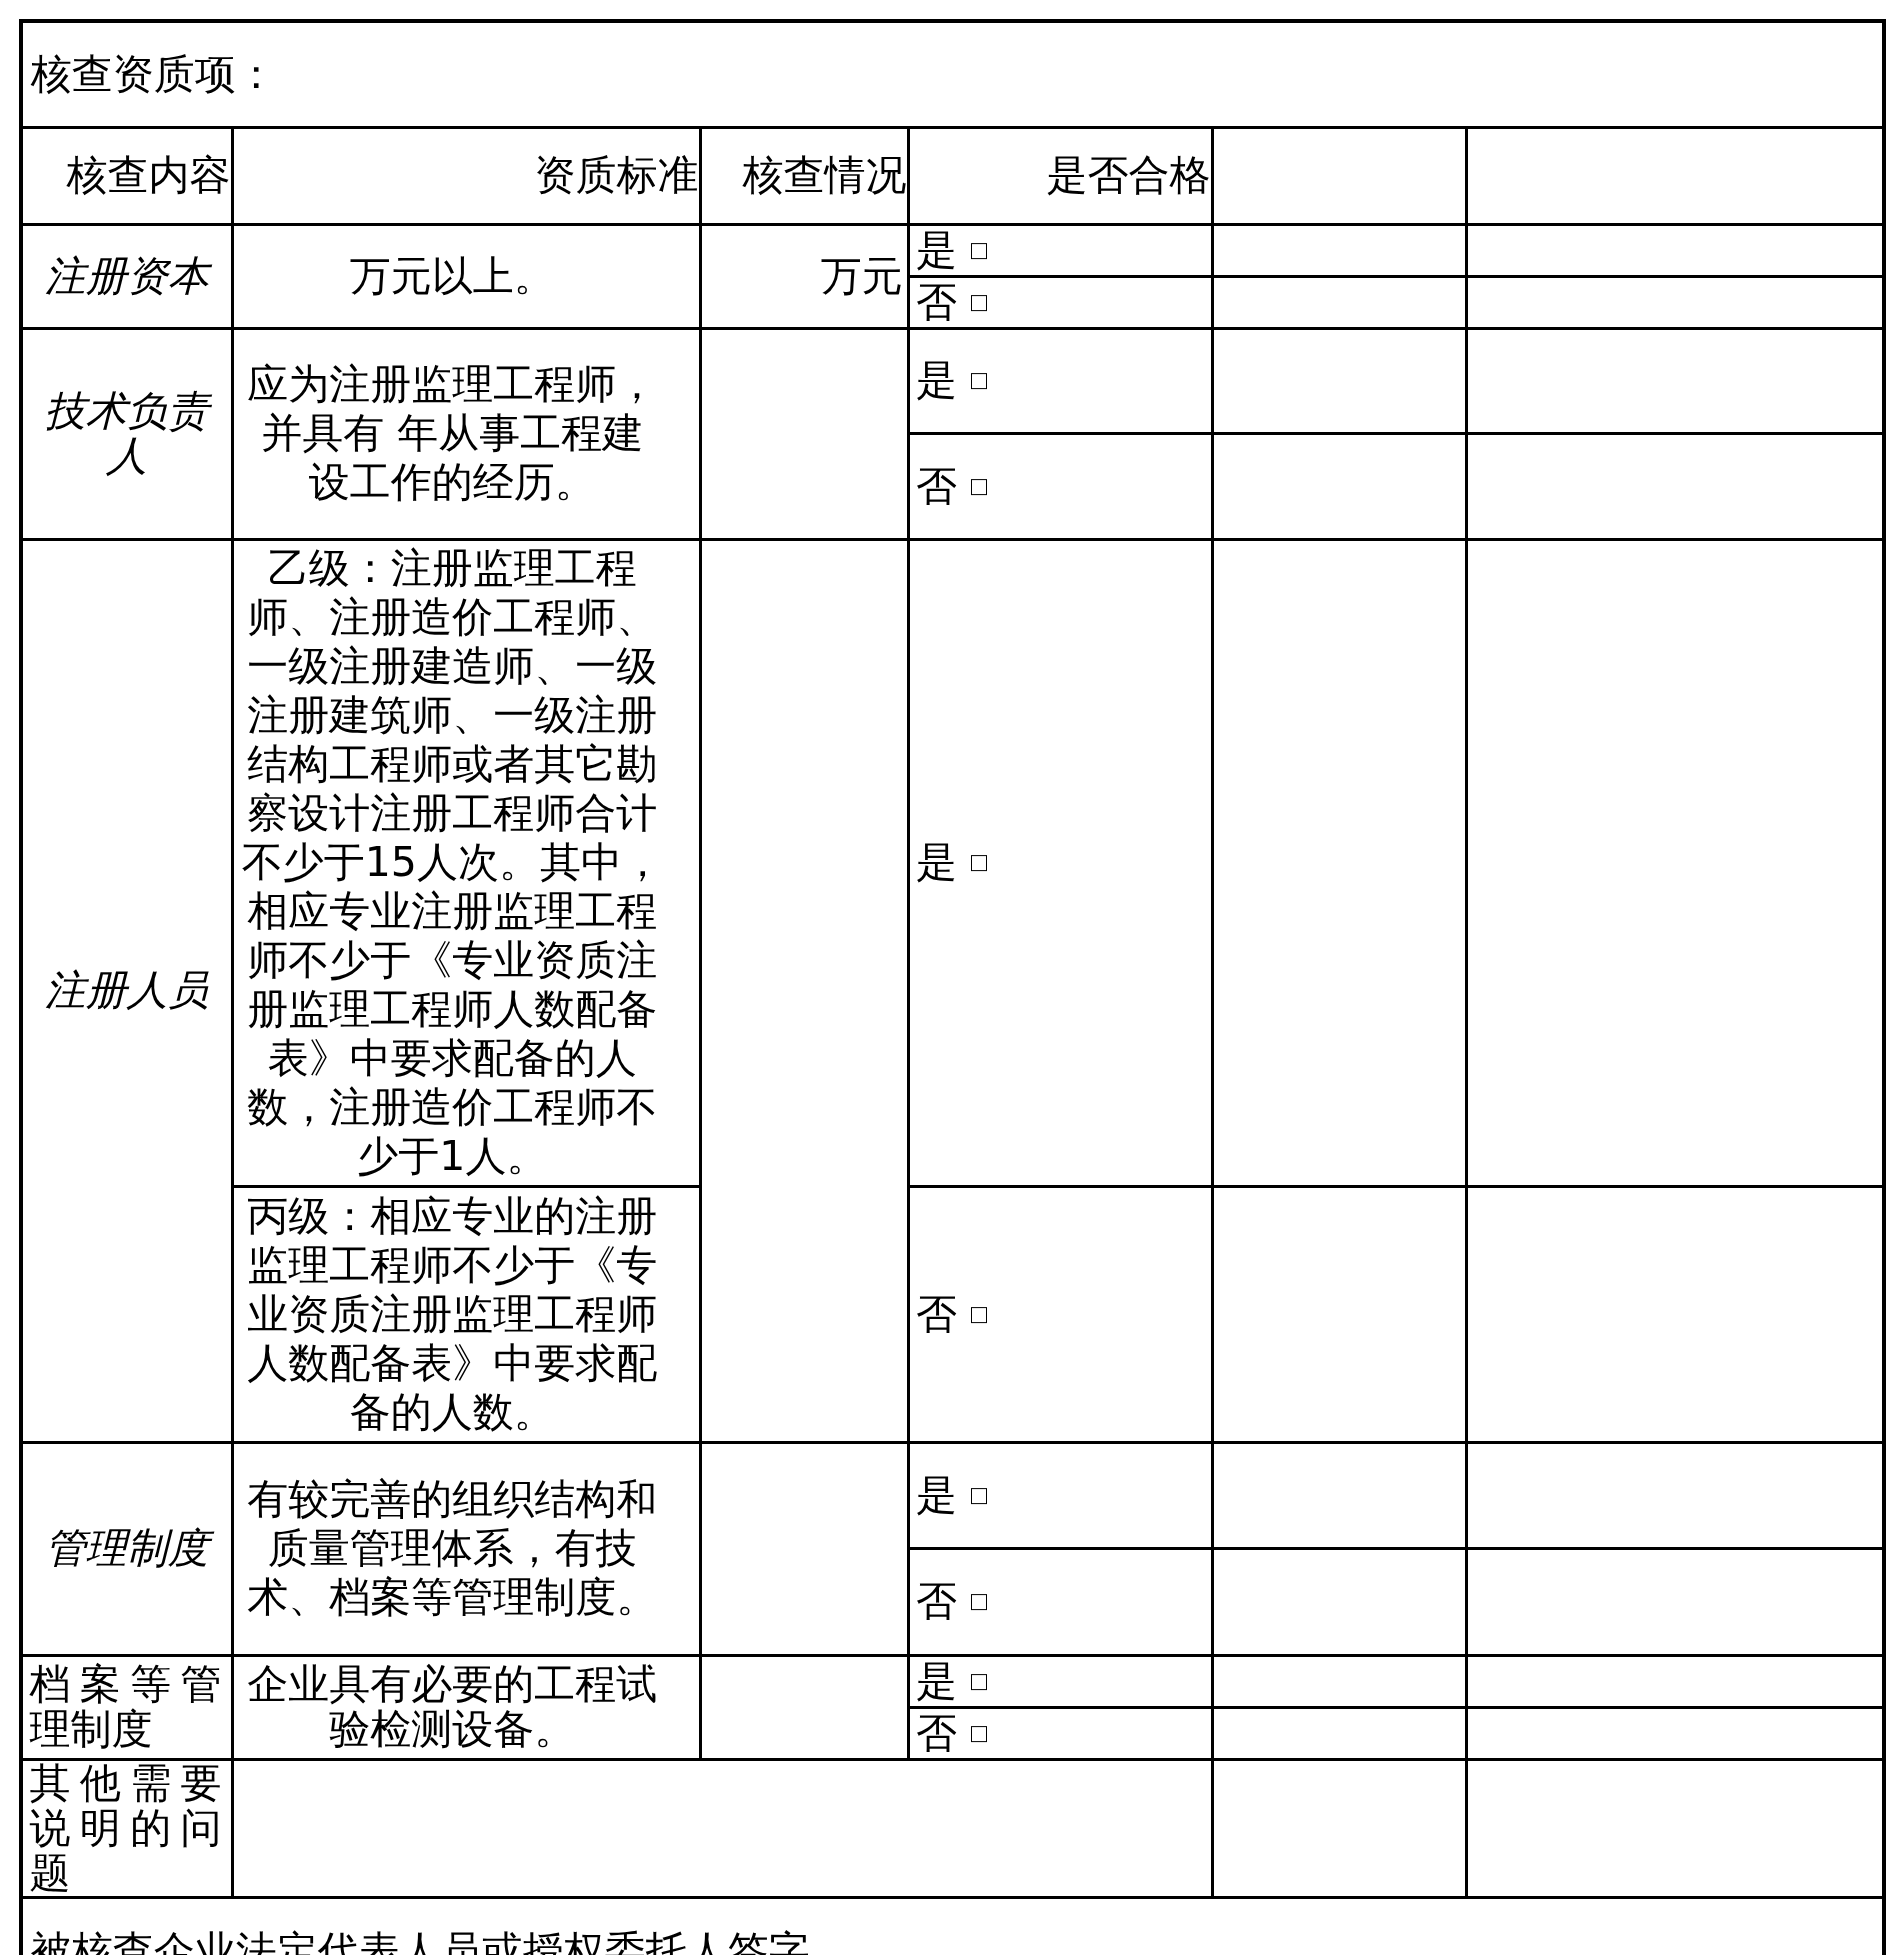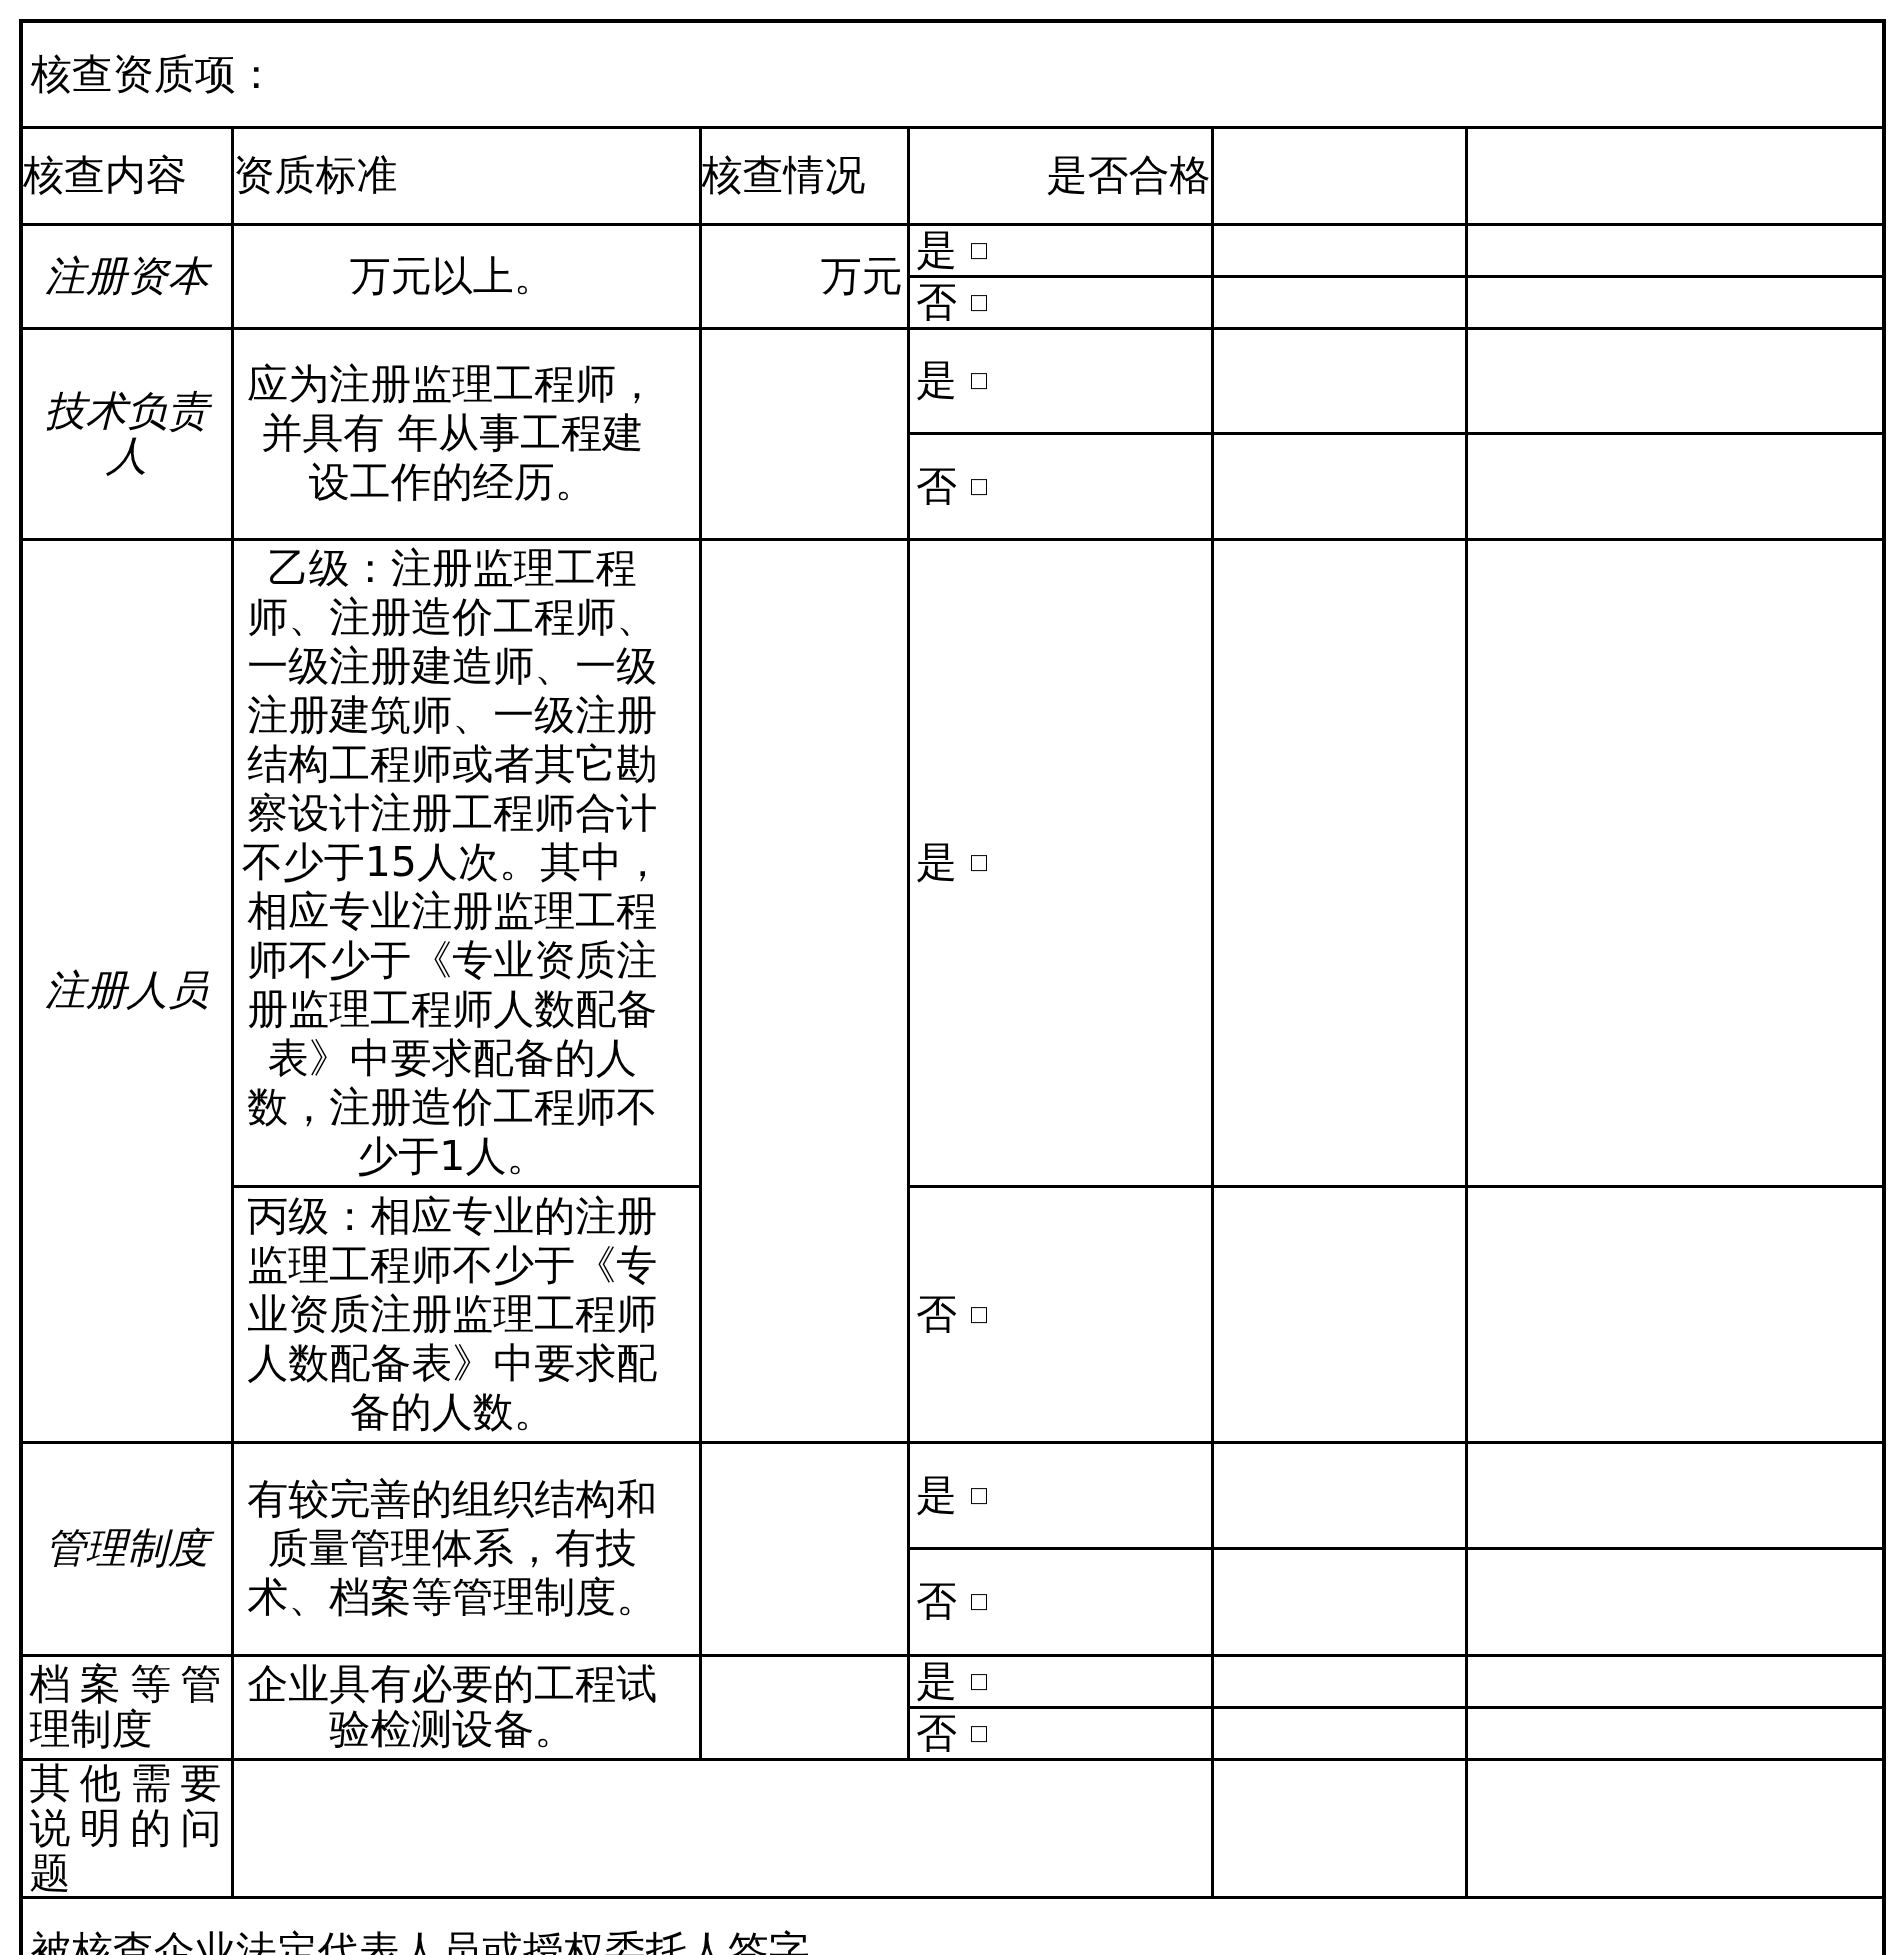--- a/index.html
+++ b/index.html
@@ -29,21 +29,21 @@
   tr.h1a { height: 47px; }  tr.h1b { height: 47px; }
   tr.h2a { height: 105px; } tr.h2b { height: 106px; }
   tr.h3a { height: 559px; } tr.h3b { height: 227px; }
   tr.h4a { height: 106px; } tr.h4b { height: 107px; }
   tr.h5a { height: 46px; }  tr.h5b { height: 44px; }
   tr.h6  { height: 97px; }
   tr.h7  { height: 108px; }
   tr.h8  { height: 116px; }
   
   .title-cell { text-align: left; padding-left: 7.7px; }
-  .center { text-align: left; }
+  .center { text-align: right; }
   .name { text-align: center; padding: 0 6.4px; line-height: 45px; font-style: italic; }
   .name-just { text-align: justify; padding: 0 9px 0 6.4px; line-height: 45px; }
   .std { text-align: center; padding: 3.8px 35px 3.8px 7.7px; }
   .std-tight { line-height: 45px; }
   .sit-val { text-align: right; padding-right: 3.8px; }
   .hdr-left { text-align: right; padding-left: 7.7px; }
   .opt { text-align: left; padding-left: 6.4px; white-space: nowrap; }
   .cb {
     display: inline-block;
     width: 16px; height: 16px;

